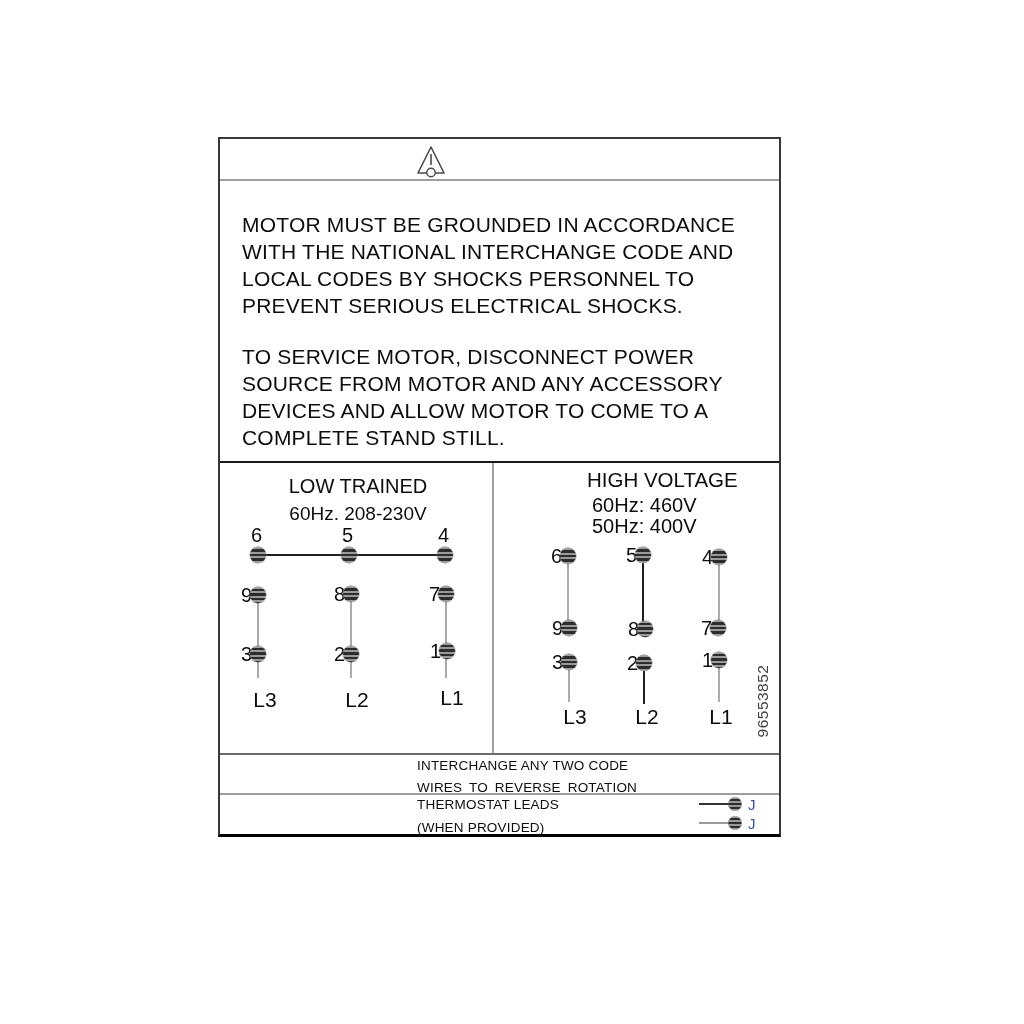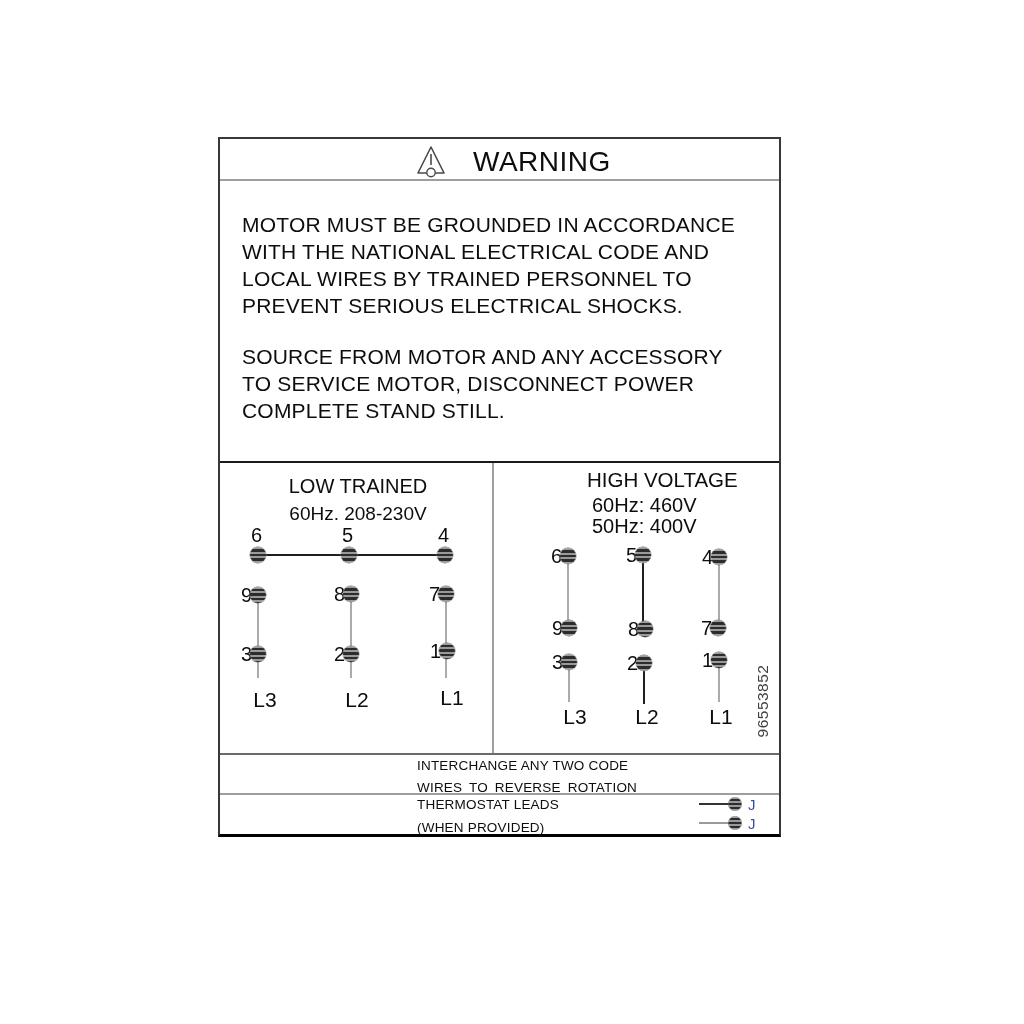--- a/index.html
+++ b/index.html
@@ -59,32 +59,32 @@
 <body>
 
 <div class="canvas">
   <div class="label">
 
     <svg class="tri" width="32" height="35" viewBox="0 0 32 35">
       <path d="M16 3 L29 29 L3 29 Z" fill="none" stroke="#4a4a4a" stroke-width="1.6" stroke-linejoin="round"></path>
       <line x1="16" y1="10" x2="16" y2="21" stroke="#4a4a4a" stroke-width="1.6"></line>
       <circle cx="16" cy="28.5" r="4.2" fill="#ffffff" stroke="#4a4a4a" stroke-width="1.4"></circle>
     </svg>
-    <div class="warn-title">WARNING</div>
     <div class="hl" style="top:40px"></div>
 
     <div class="wtext" style="top:72px">
       <div>MOTOR MUST BE GROUNDED IN ACCORDANCE</div>
-      <div>WITH THE NATIONAL ELECTRICAL CODE AND</div>
-      <div>LOCAL WIRES BY TRAINED PERSONNEL TO</div>
+      <div>WITH THE NATIONAL INTERCHANGE CODE AND</div>
+      <div>LOCAL CODES BY SHOCKS PERSONNEL TO</div>
       <div>PREVENT SERIOUS ELECTRICAL SHOCKS.</div>
     </div>
     <div class="wtext" style="top:204px">
+      <div>TO SERVICE MOTOR, DISCONNECT POWER</div>
       <div>SOURCE FROM MOTOR AND ANY ACCESSORY</div>
-      <div>TO SERVICE MOTOR, DISCONNECT POWER</div>
+      <div>DEVICES AND ALLOW MOTOR TO COME TO A</div>
       <div>COMPLETE STAND STILL.</div>
     </div>
 
     <div class="hl dark" style="top:322px"></div>
     <div class="vdiv" style="left:272px;top:324px;height:290px"></div>
 
     <div class="lv-title">LOW TRAINED</div>
     <div class="lv-sub">60Hz. 208-230V</div>
 
     <div class="wire dark" style="left:38px;top:415px;width:187px;height:2px"></div>

